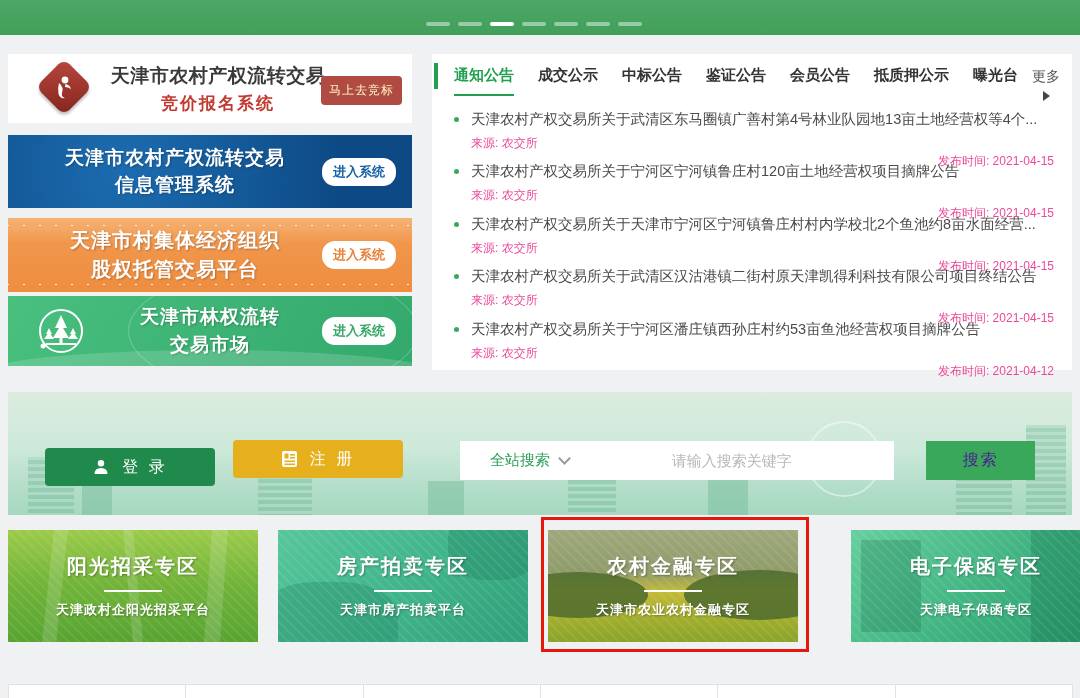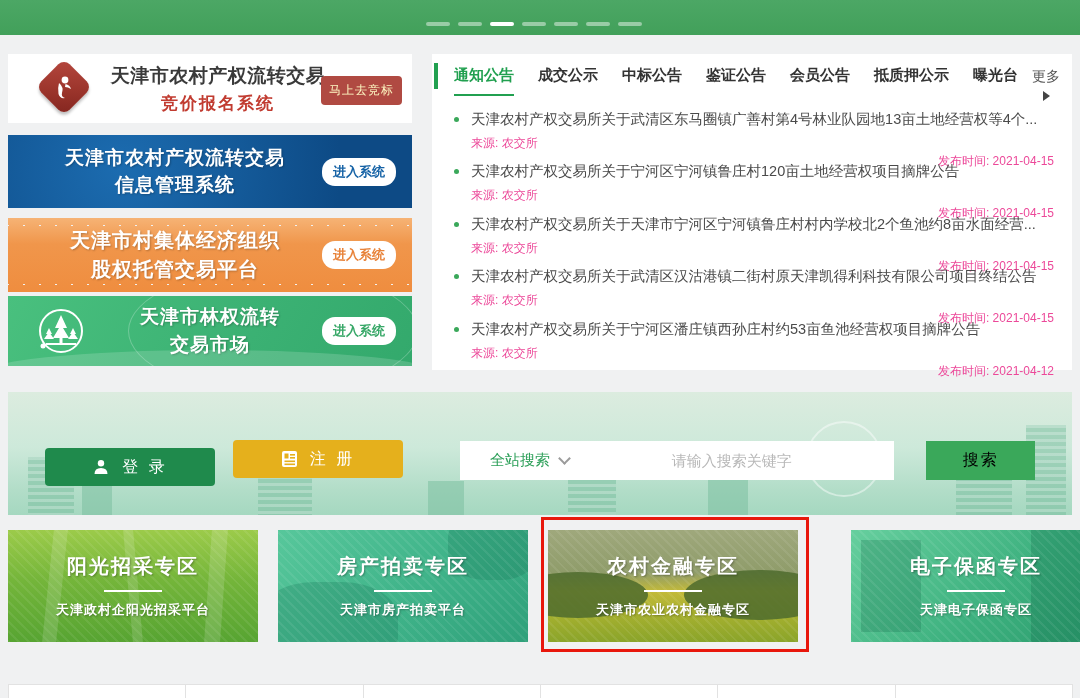--- a/index.html
+++ b/index.html
@@ -88,21 +88,21 @@
     display:flex; align-items:center; justify-content:center; gap:12px; }
   .search-wrap { position:absolute; left:452px; top:49px; width:575px; height:39px; display:flex;gap:32px; }
   .search-box { width:460px; height:39px; background:#fff; display:flex; align-items:center; }
   .scope { display:flex; align-items:center; gap:10px; padding-left:30px; cursor:pointer; flex:0 0 auto; }
   .scope-label { color:#2ea05a; font-size:15px; }
   .chev { width:9px; height:9px; border-right:2px solid #9b9b9b; border-bottom:2px solid #9b9b9b;
     transform:rotate(45deg); margin-top:-4px; }
   .search-input { flex:1; border:none; outline:none; font-size:15px; color:#444; text-align:center;
     font-family:inherit; background:transparent; }
   .search-input::placeholder { color:#b8b8b8; }
-  .search-btn { width:115px; height:39px; background:#3aa85a; color:#000000; border:none; font-size:16px;
+  .search-btn { width:115px; height:39px; background:#3aa85a; color:#4c1d95; border:none; font-size:16px;
     letter-spacing:2px; cursor:pointer; }
 
   
   .zone { position:absolute; top:530px; width:250px; height:112px; cursor:pointer; overflow:hidden; }
   .zone::after { content:""; position:absolute; inset:0;
     background:repeating-linear-gradient(45deg,rgba(255,255,255,.07) 0 2px,transparent 2px 7px); }
   .zone-inner { position:absolute; inset:0; z-index:2; display:flex; flex-direction:column;
     align-items:center; justify-content:center; color:#fff; }
   .zone-title { font-size:20px; font-weight:bold; letter-spacing:2px; text-shadow:1px 1px 2px rgba(0,0,0,.3); }
   .zone-divider { width:58px; height:2px; background:#fff; margin:10px 0 9px; }

